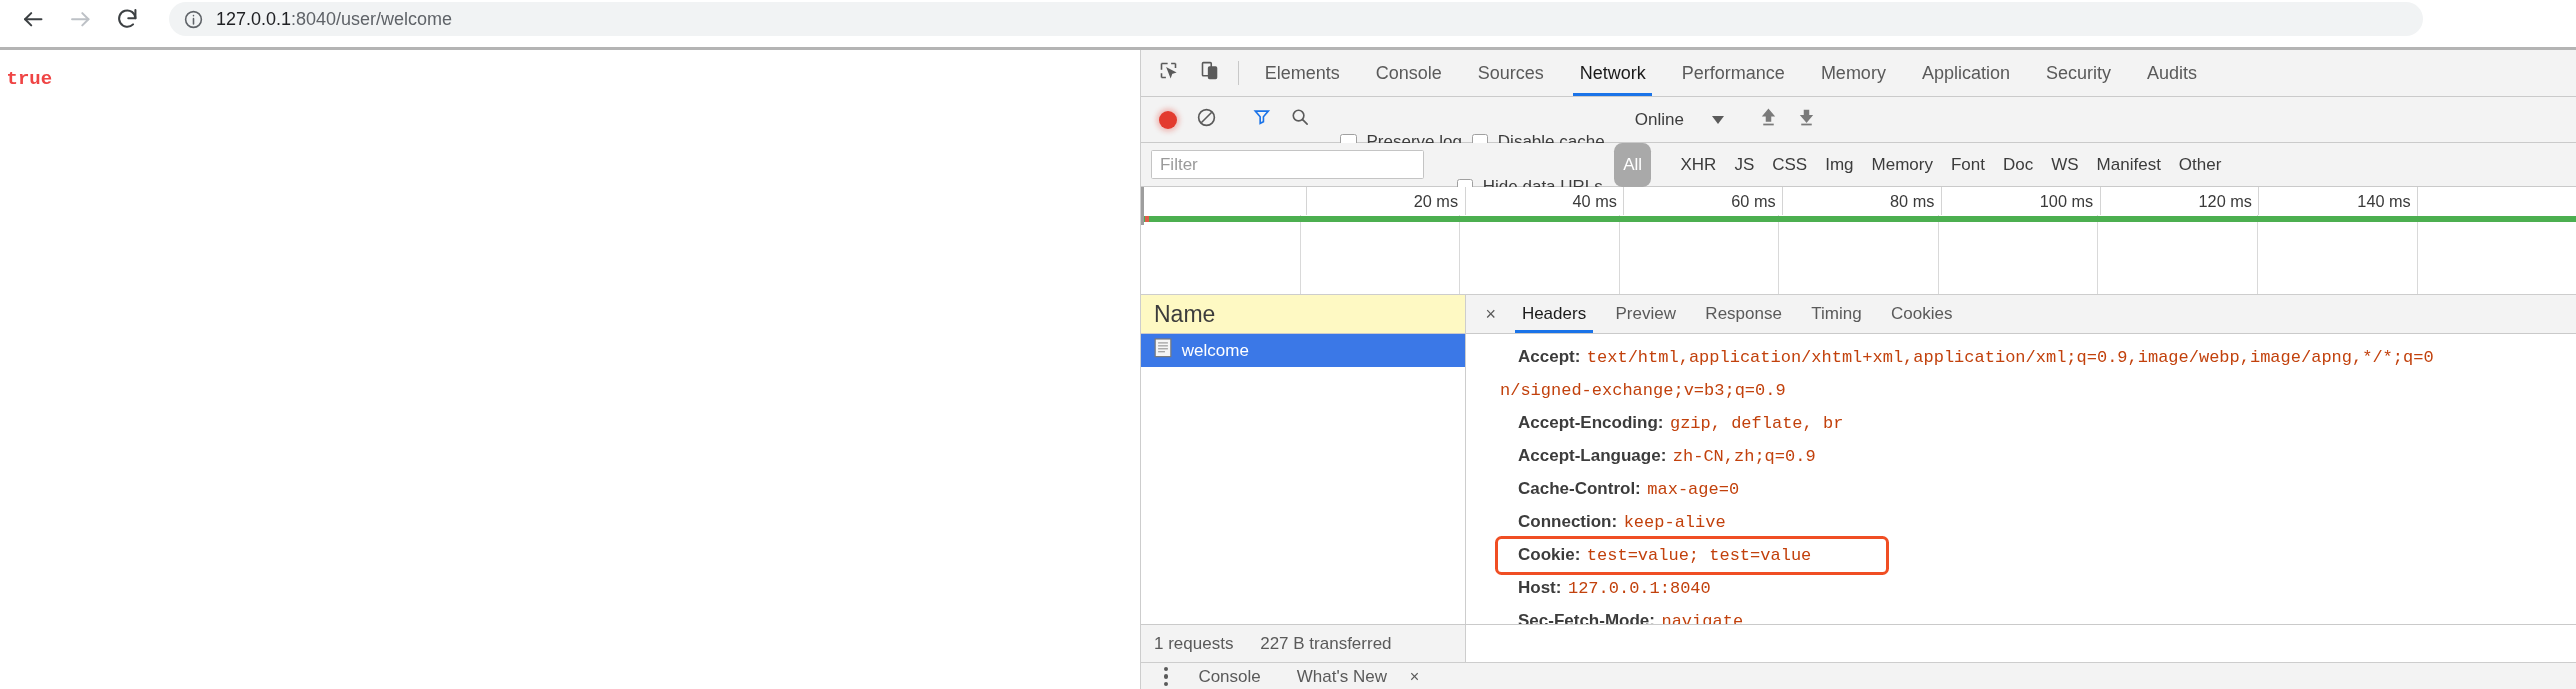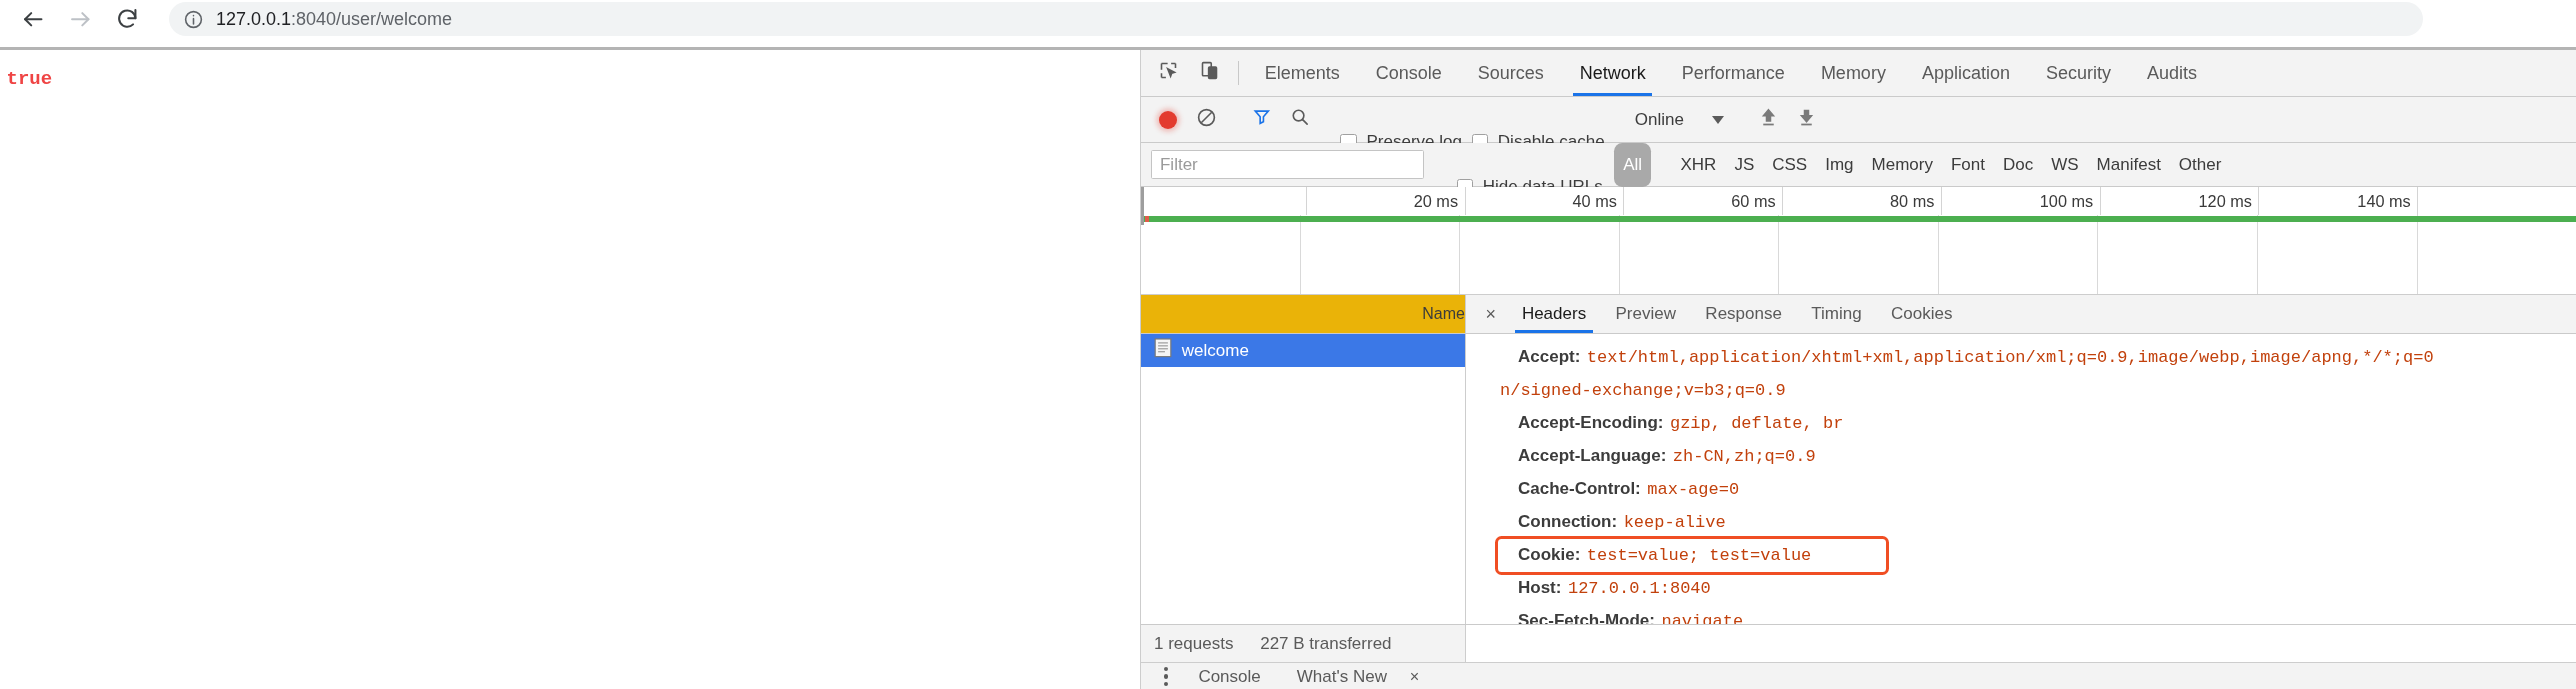--- a/index.html
+++ b/index.html
@@ -205,25 +205,25 @@
   
   .split { flex: 1; display: flex; min-height: 0; }
   .req-pane {
     width: 325px; flex: none;
     background: #ffffff;
     border-right: 1.6px solid #cdcdcd;
     display: flex; flex-direction: column;
   }
   .req-head {
     height: 39px; flex: none;
-    background: #eab308;
+    background: #fef9c3;
     border-bottom: 0.8px solid #cacaca;
     display: flex; align-items: center;
     padding-left: 13px;
-    font-size: 16px; color: #3c3c3c; justify-content: flex-end;
+    font-size: 23px; color: #3c3c3c;
   }
   .req-list { flex: 1; overflow: hidden; }
   .req-row {
     height: 33px;
     display: flex; align-items: center; gap: 9.8px;
     padding-left: 13px;
     font-size: 17px; color: #1a1a1a;
     cursor: pointer;
   }
   .req-row.selected { background: #3b78e7; color: #ffffff; }

